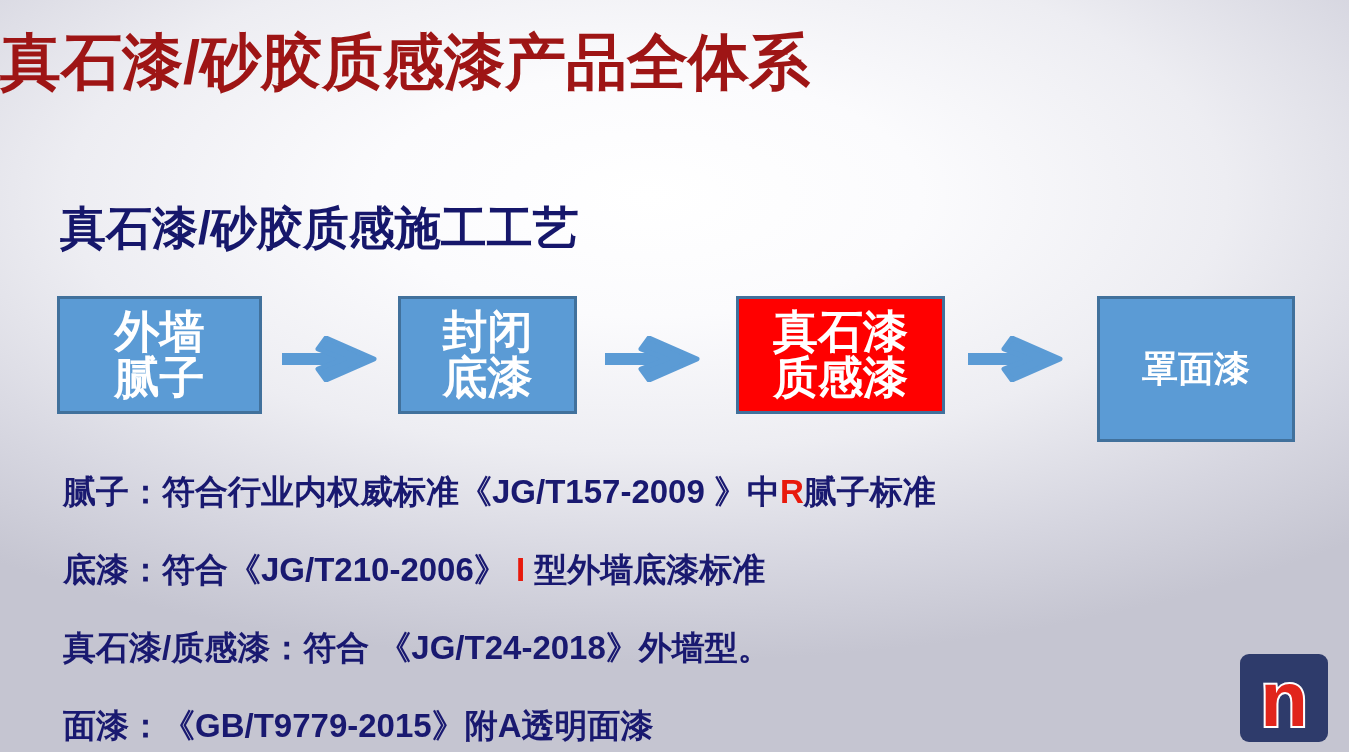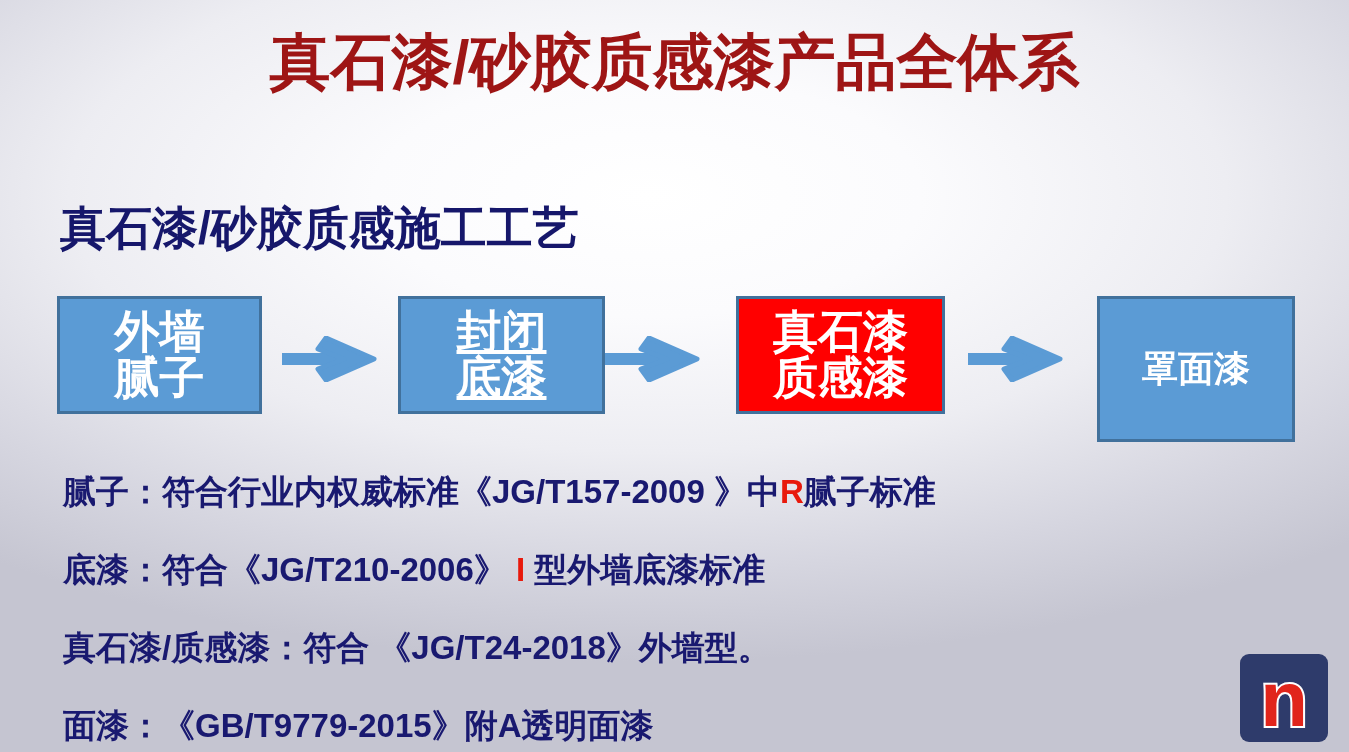--- a/index.html
+++ b/index.html
@@ -26,21 +26,20 @@
         #c5c5d1 100%);
     overflow: hidden;
   }
 
   
   #slide-title {
     position: absolute;
     left: 0;
     top: 28px;
     width: 1349px;
-    text-align: center;
     font-size: 61px;
     font-weight: bold;
     letter-spacing: 0px;
     color: #9E1515;
     line-height: 1.12;
     white-space: nowrap;
   }
 
   
   #slide-subtitle {
@@ -77,21 +76,21 @@
     line-height: 1.02;
     letter-spacing: 0px;
     white-space: nowrap;
   }
   .flow-box.blue  { background: #5B9BD5; }
   .flow-box.red   { background: #FF0000; justify-content: center; }
 
   .flow-box .line { display: block; }
 
   #flow-box-0 { left: 57px;   top: 8px;  width: 205px; height: 118px; font-size: 45px; }
-  #flow-box-1 { left: 398px;  top: 8px;  width: 207px; height: 118px; font-size: 45px; text-decoration: underline; }
+  #flow-box-1 { left: 398px;  top: 8px;  width: 179px; height: 118px; font-size: 45px; }
   #flow-box-2 { left: 736px;  top: 8px;  width: 209px; height: 118px; font-size: 45px; }
   #flow-box-3 { left: 1097px; top: 8px;  width: 198px; height: 146px; font-size: 36px; }
 
   
   .flow-arrow {
     position: absolute;
     top: 48px;
     width: 96px;
     height: 46px;
   }

